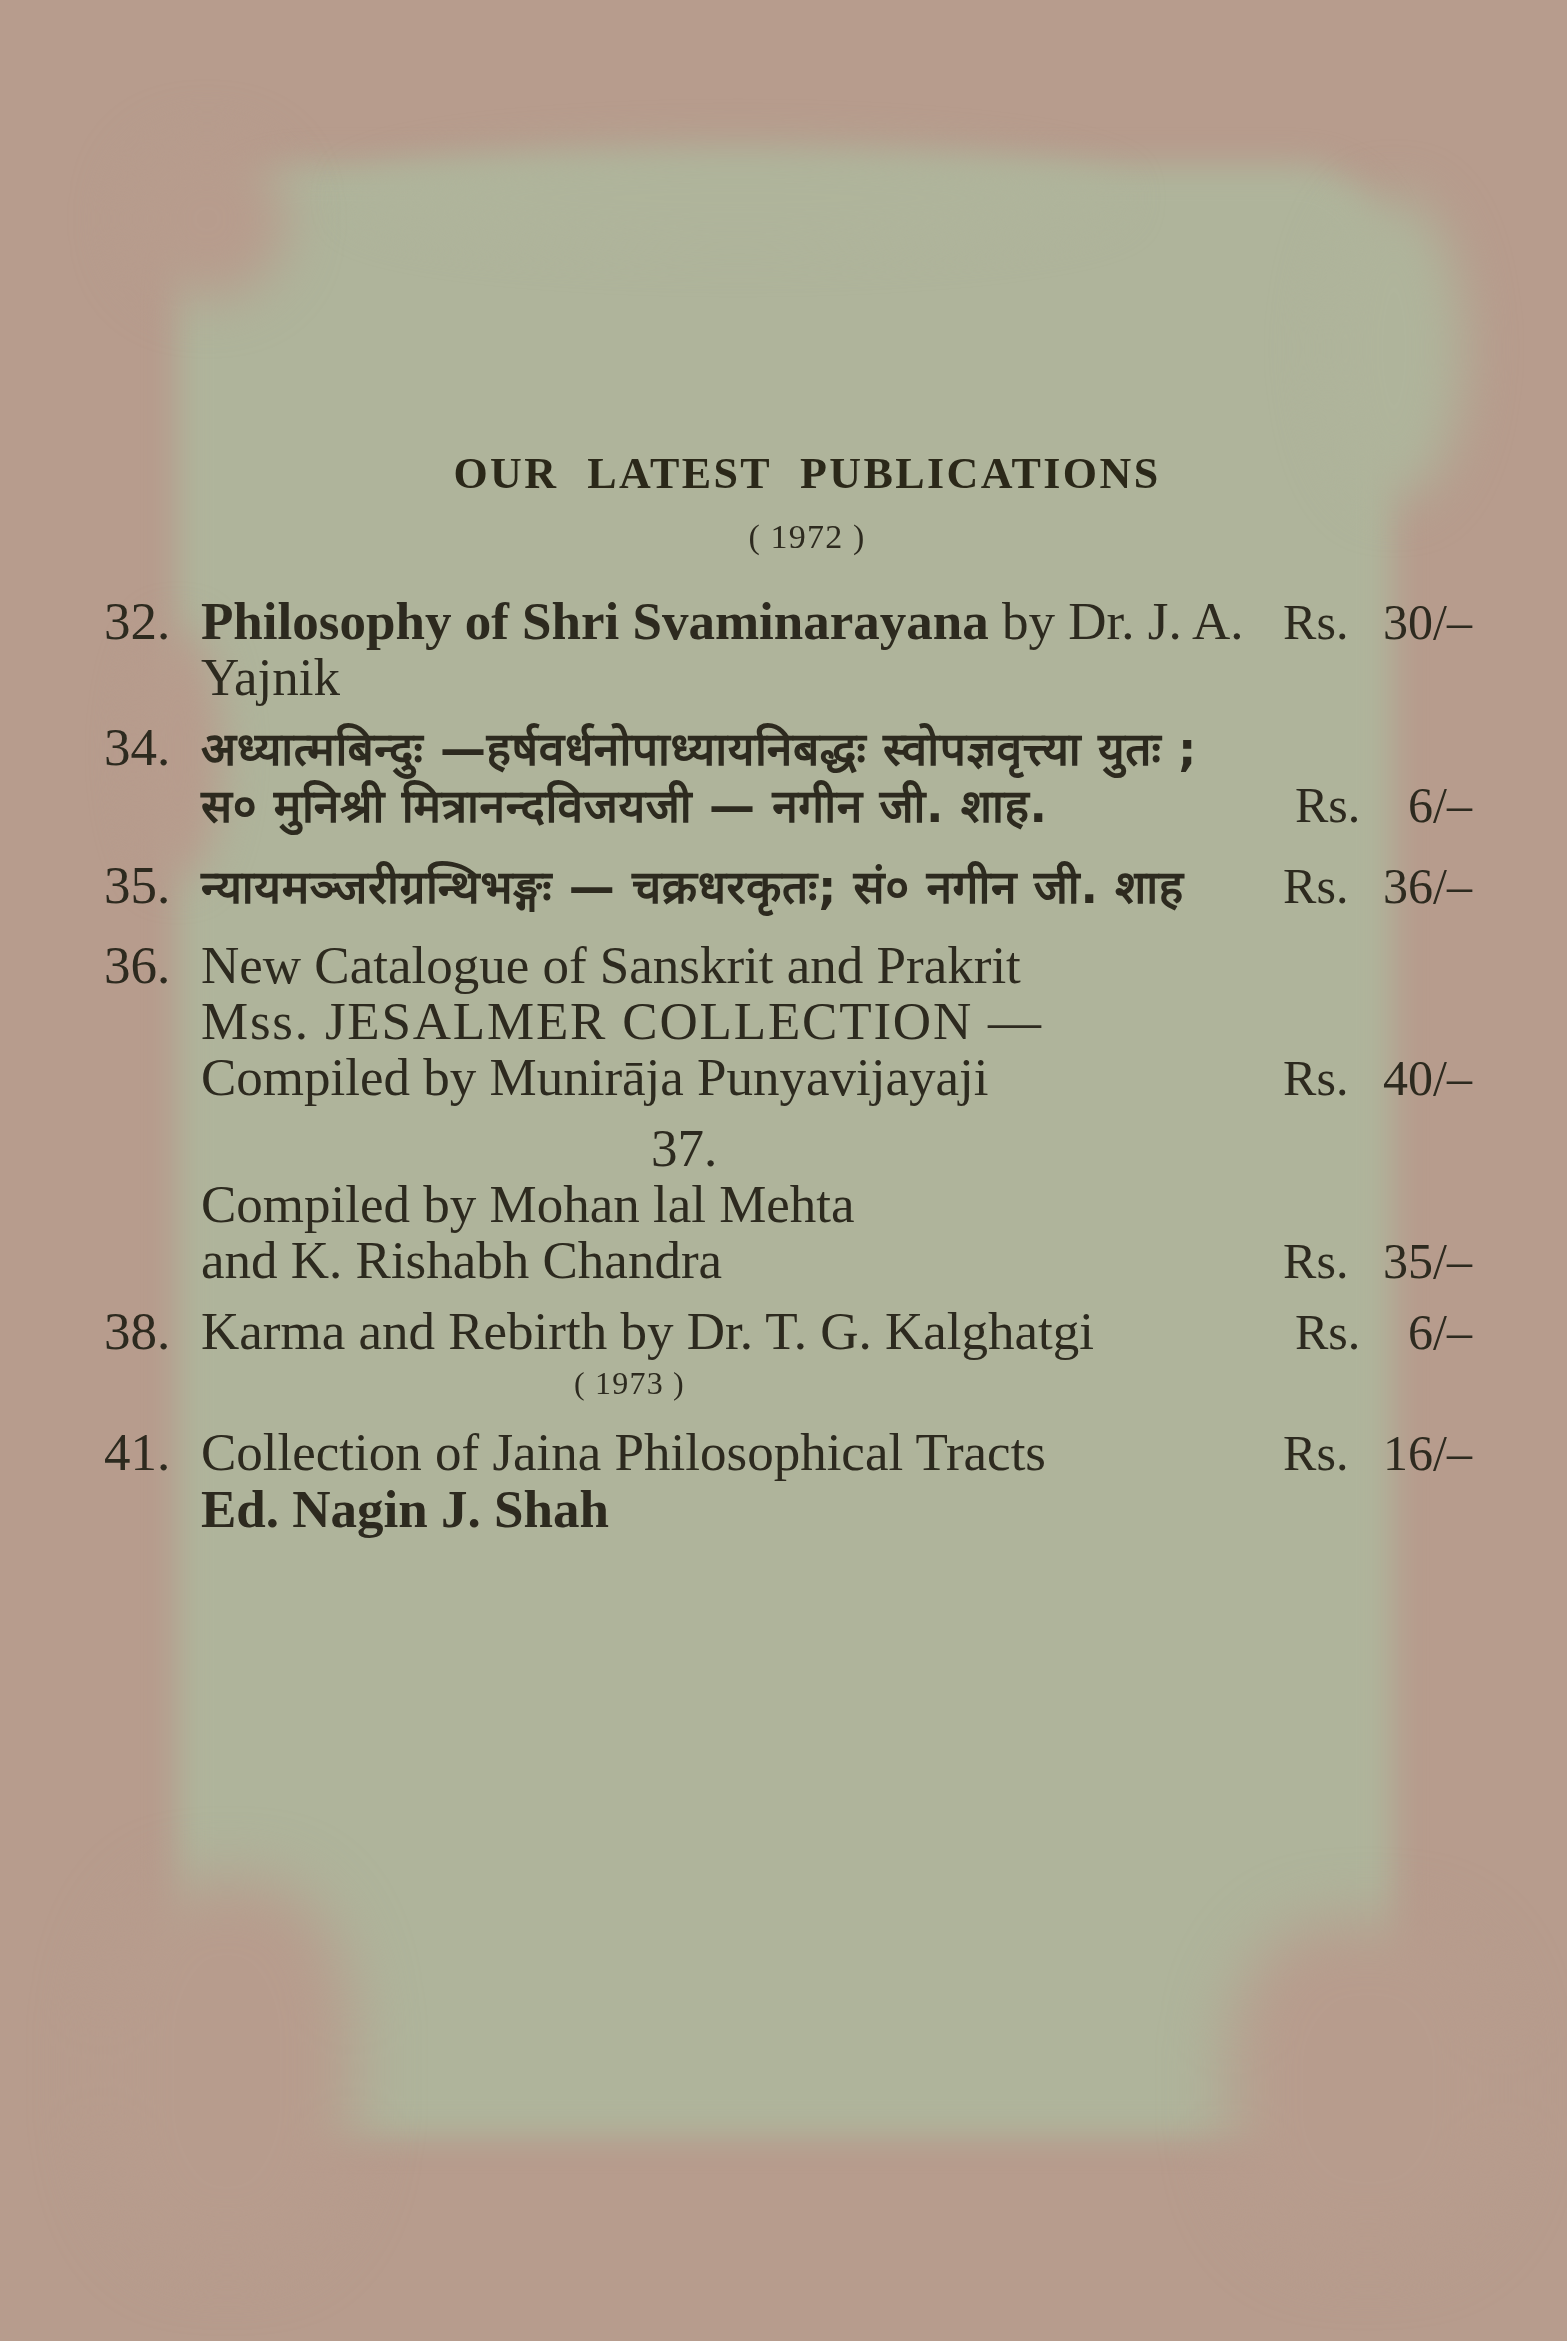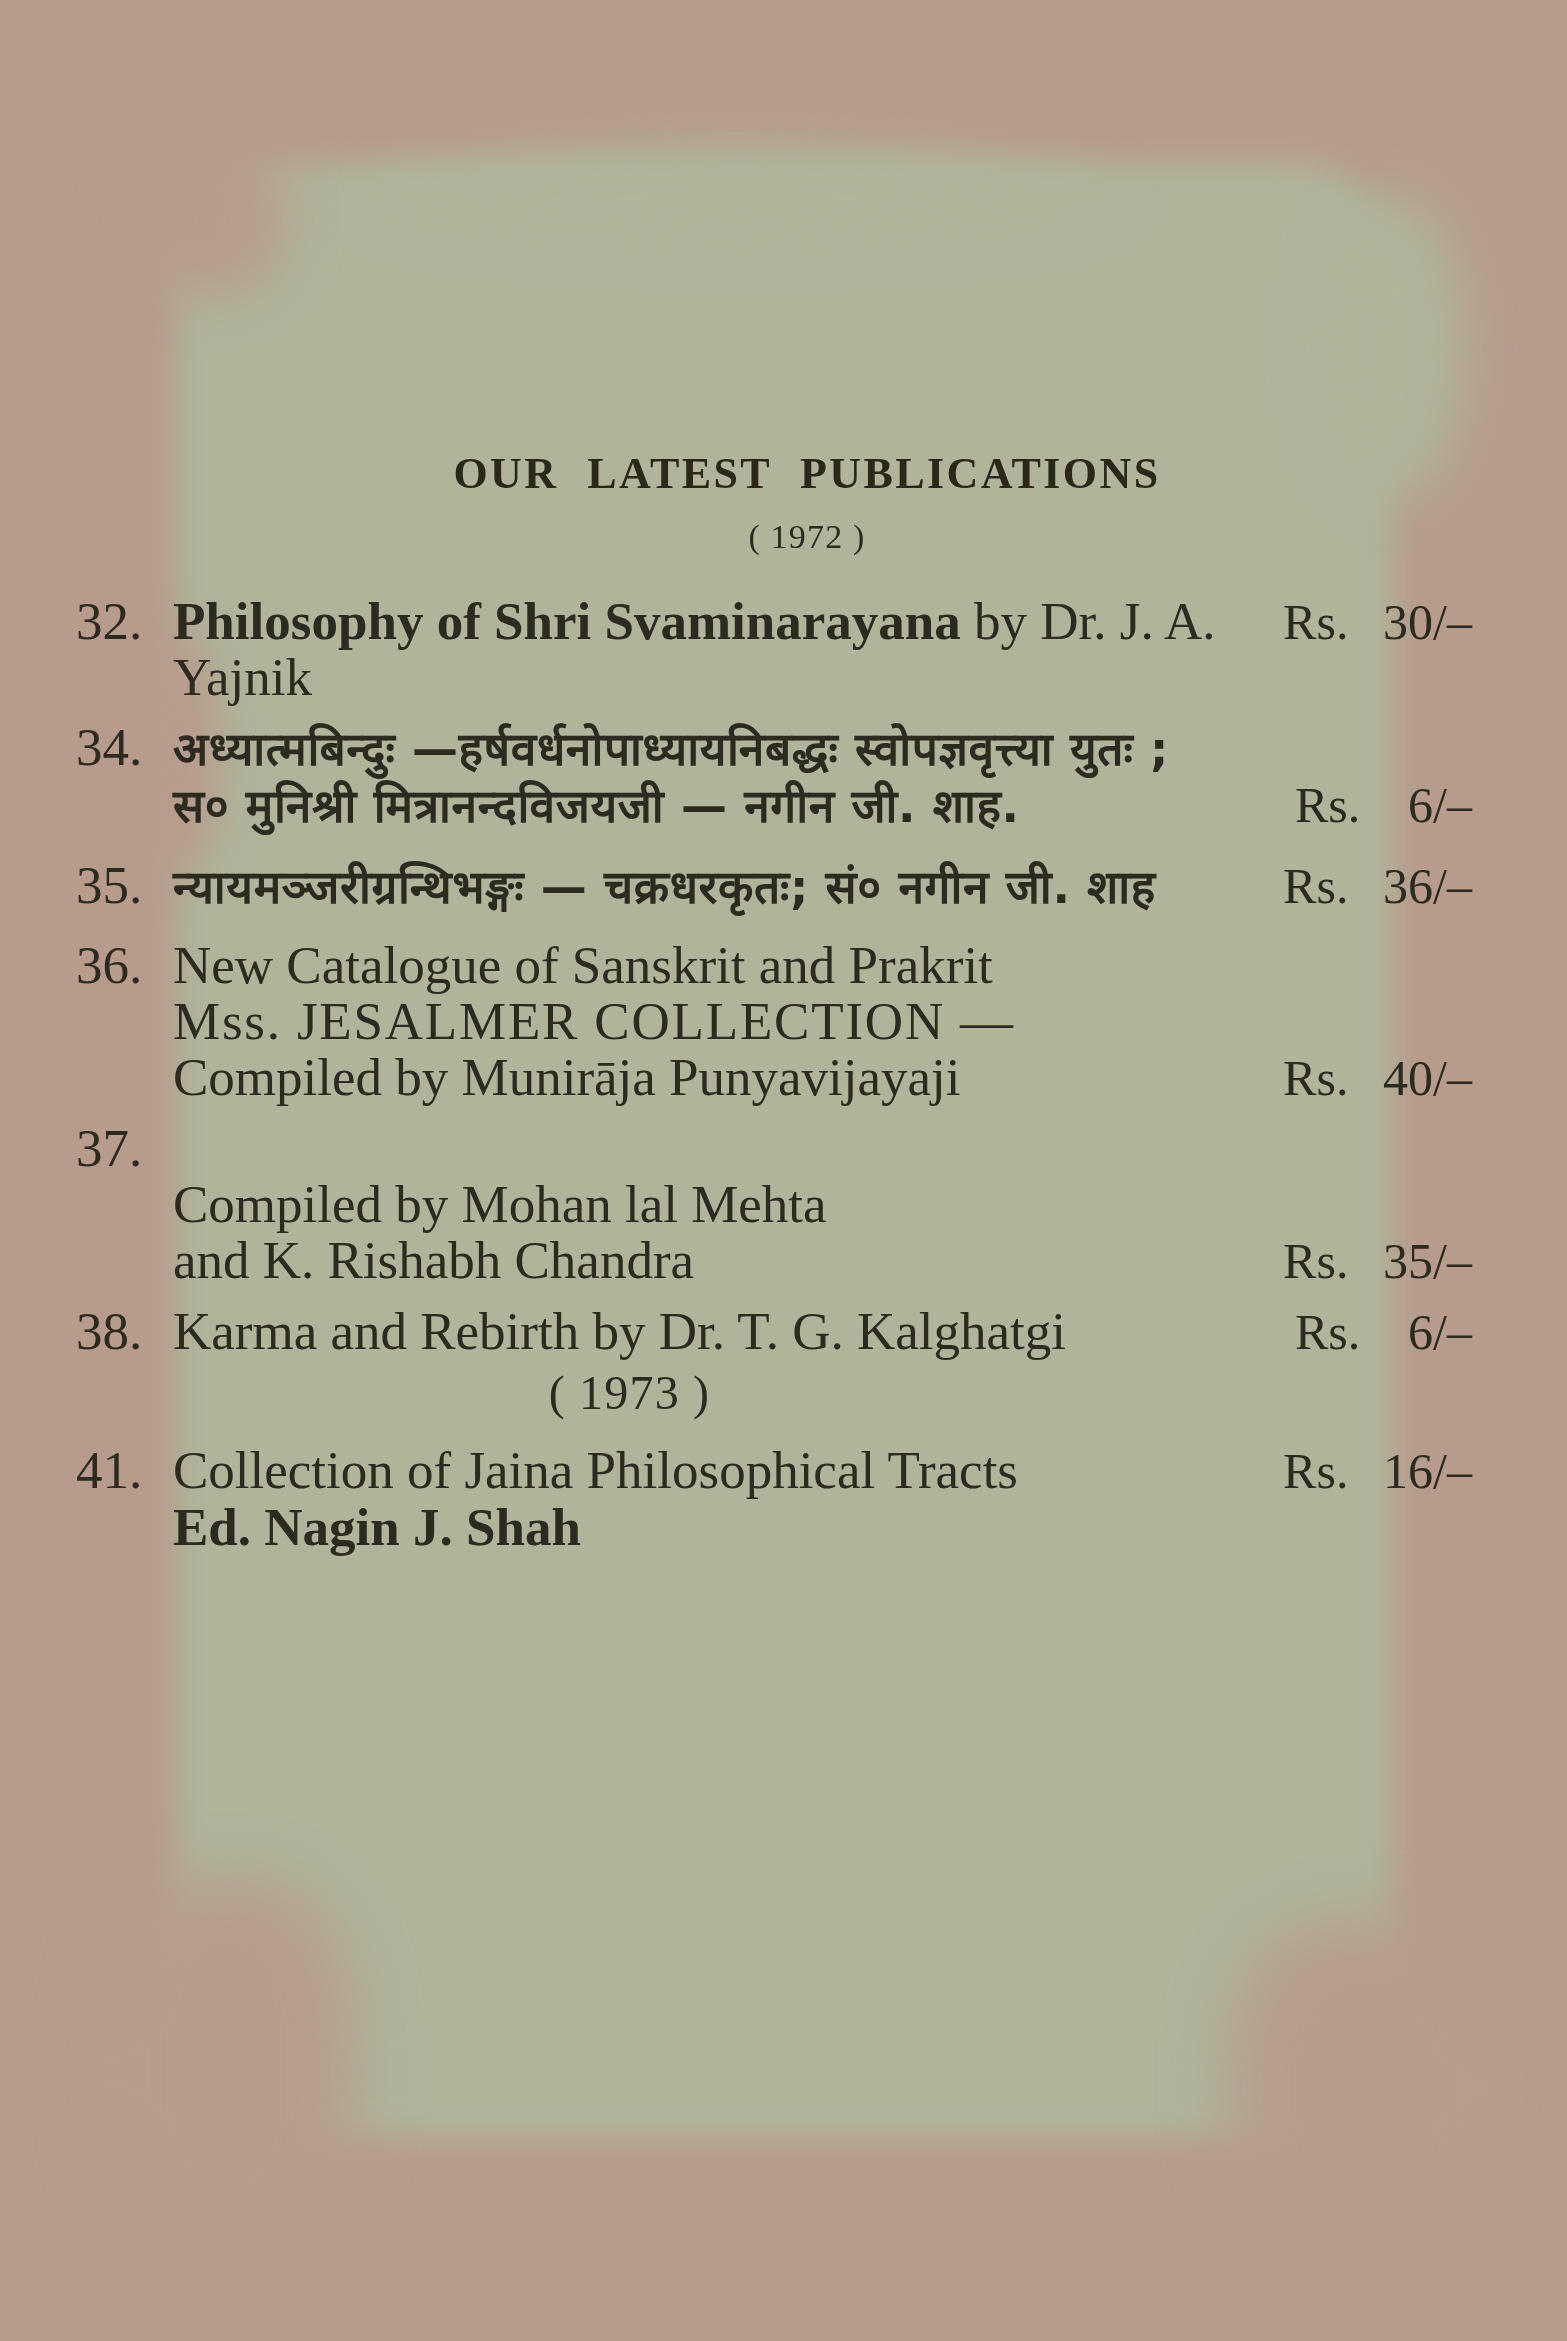--- a/index.html
+++ b/index.html
@@ -47,25 +47,26 @@
   .content{position:absolute;inset:0;z-index:5;}
   .centerline{padding-left:142px;padding-right:95px;text-align:center;}
   .title{
     margin-top:448px;
     font-size:44px;font-weight:bold;
     letter-spacing:2.4px;word-spacing:15.4px;
     color:#2b2819;
   }
   .year{font-size:34px;letter-spacing:1.2px;}
   .y1972{margin-top:19px;}
-  .y1973{margin-left:142px;width:975px;text-align:center;font-size:48px;}
+  .y1973{margin-left:142px;width:975px;text-align:center;font-size:32px;}
   .row{
     display:flex;align-items:baseline;
-    padding-left:76px;padding-right:95px;
+    padding-left:104px;padding-right:95px;
     line-height:56px;
+    justify-content:center;
   }
   .num{flex:0 0 97px;font-size:53px;}
   .txt{flex:1 1 auto;font-size:53px;}
   .rs{flex:0 0 100px;font-size:50px;}
   .price{flex:0 0 77px;font-size:50px;text-align:right;white-space:nowrap;}
   .dev{font-size:46px;font-weight:600;letter-spacing:0.6px;font-family:"DejaVu Sans","Liberation Serif",sans-serif;}
   .sp{letter-spacing:1.8px;}
   .gap-xs{margin-top:4.7px;}
   .gap-sm{margin-top:14px;}
   .gap-md{margin-top:22.5px;}

